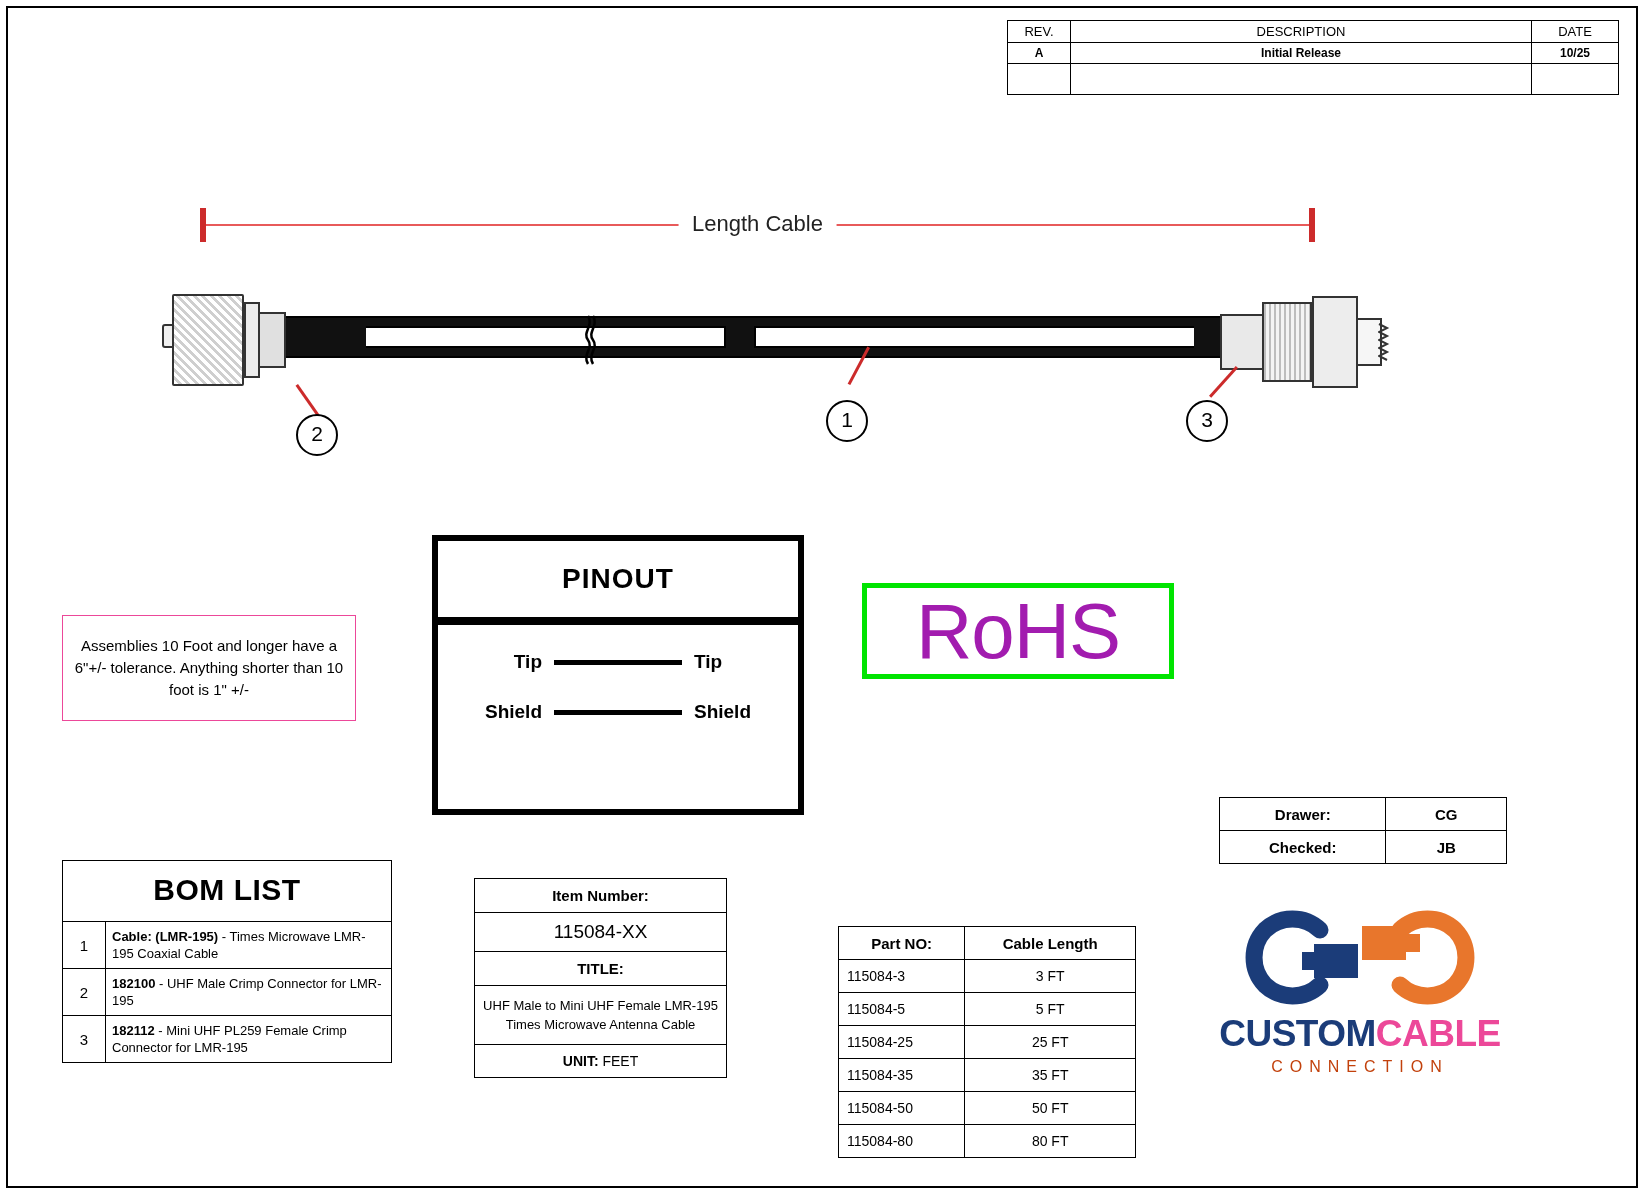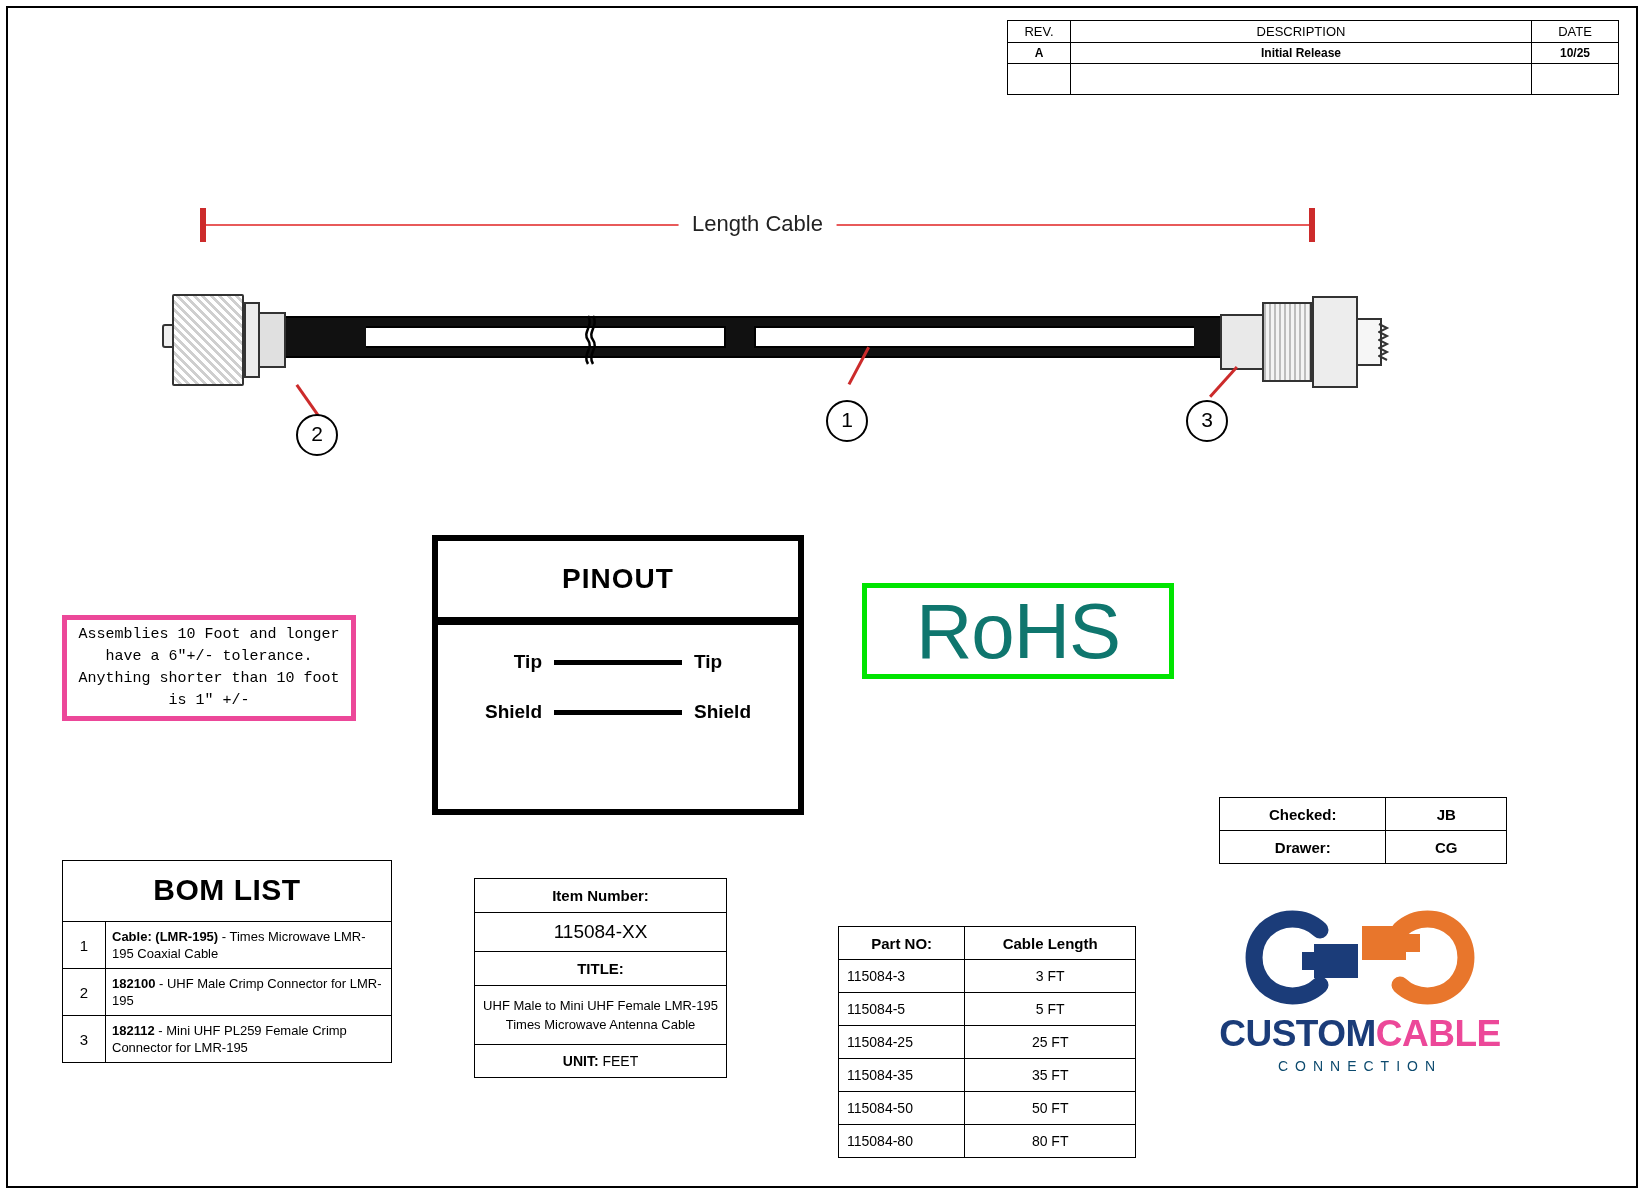--- a/index.html
+++ b/index.html
@@ -234,30 +234,29 @@
     height: 3px;
   }
 
   
   .note-box {
     position: absolute;
     left: 62px;
     top: 615px;
     width: 294px;
     height: 106px;
-    border: 5px solid #ec4899;
+    border: 1px solid #ec4899;
     box-sizing: border-box;
     display: flex;
     align-items: center;
     justify-content: center;
     text-align: center;
     font-size: 15px;
     line-height: 22px;
     padding: 4px 10px;
-    font-family: Liberation Mono, monospace;
   }
 
   
   .pinout {
     position: absolute;
     left: 432px;
     top: 535px;
     width: 372px;
     height: 280px;
     border: 6px solid #000;
@@ -291,21 +290,21 @@
 
   
   .rohs {
     position: absolute;
     left: 862px;
     top: 583px;
     width: 312px;
     height: 96px;
     border: 5px solid #00e400;
     box-sizing: border-box;
-    color: #0f766e;
+    color: #a21caf;
     font-size: 78px;
     line-height: 86px;
     text-align: center;
     font-family: "Liberation Sans", sans-serif;
     letter-spacing: -1px;
   }
 
   
   .drawer-table {
     position: absolute;
@@ -394,23 +393,23 @@
   .logo .mark { height: 110px; }
   .logo .name {
     font-size: 37px;
     font-weight: bold;
     letter-spacing: -0.5px;
     line-height: 40px;
   }
   .logo .name .c1 { color: #1b3c79; }
   .logo .name .c2 { color: #ec4899; }
   .logo .sub {
-    font-size: 14px;
+    font-size: 16px;
     letter-spacing: 7px;
-    color: #0c4a6e;
+    color: #c2410c;
     margin-top: 4px;
   }
 </style>
 </head>
 <body>
 
 <div id="sheet">
   <div class="border-outer"></div>
 
   <table class="rev-table">
@@ -497,26 +496,26 @@
         <span class="lbl-r">Shield</span>
       </div>
     </div>
   </div>
 
   <div class="rohs">RoHS</div>
 
   <table class="drawer-table">
     <tbody>
         <tr>
+      <td class="k">Drawer:</td>
+      <td>CG</td>
+    </tr>
+    <tr>
       <td class="k">Checked:</td>
       <td>JB</td>
-    </tr>
-    <tr>
-      <td class="k">Drawer:</td>
-      <td>CG</td>
     </tr>
   </tbody>
     </table>
 
   <table class="bom">
     <tbody>
         <tr>
       <td class="bom-title" colspan="2">BOM LIST</td>
     </tr>
     <tr>

